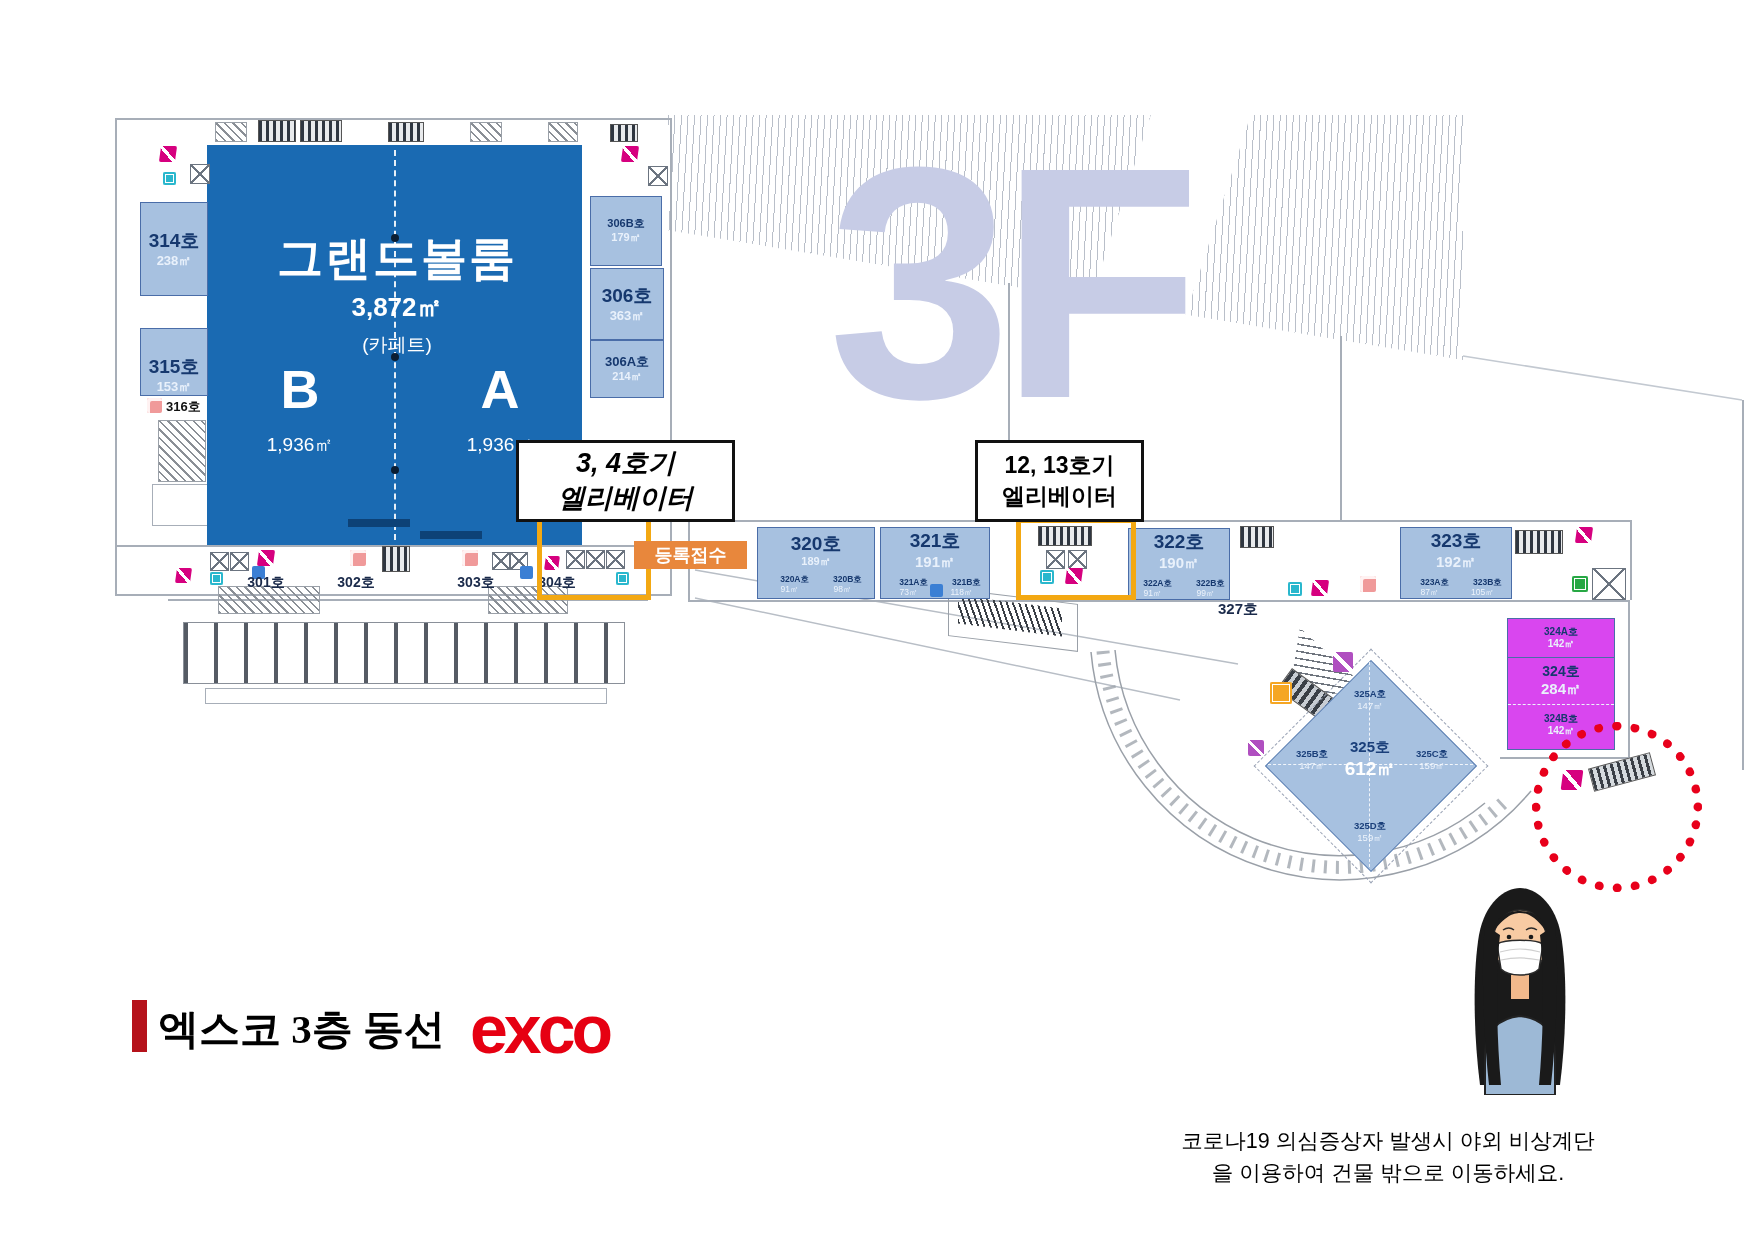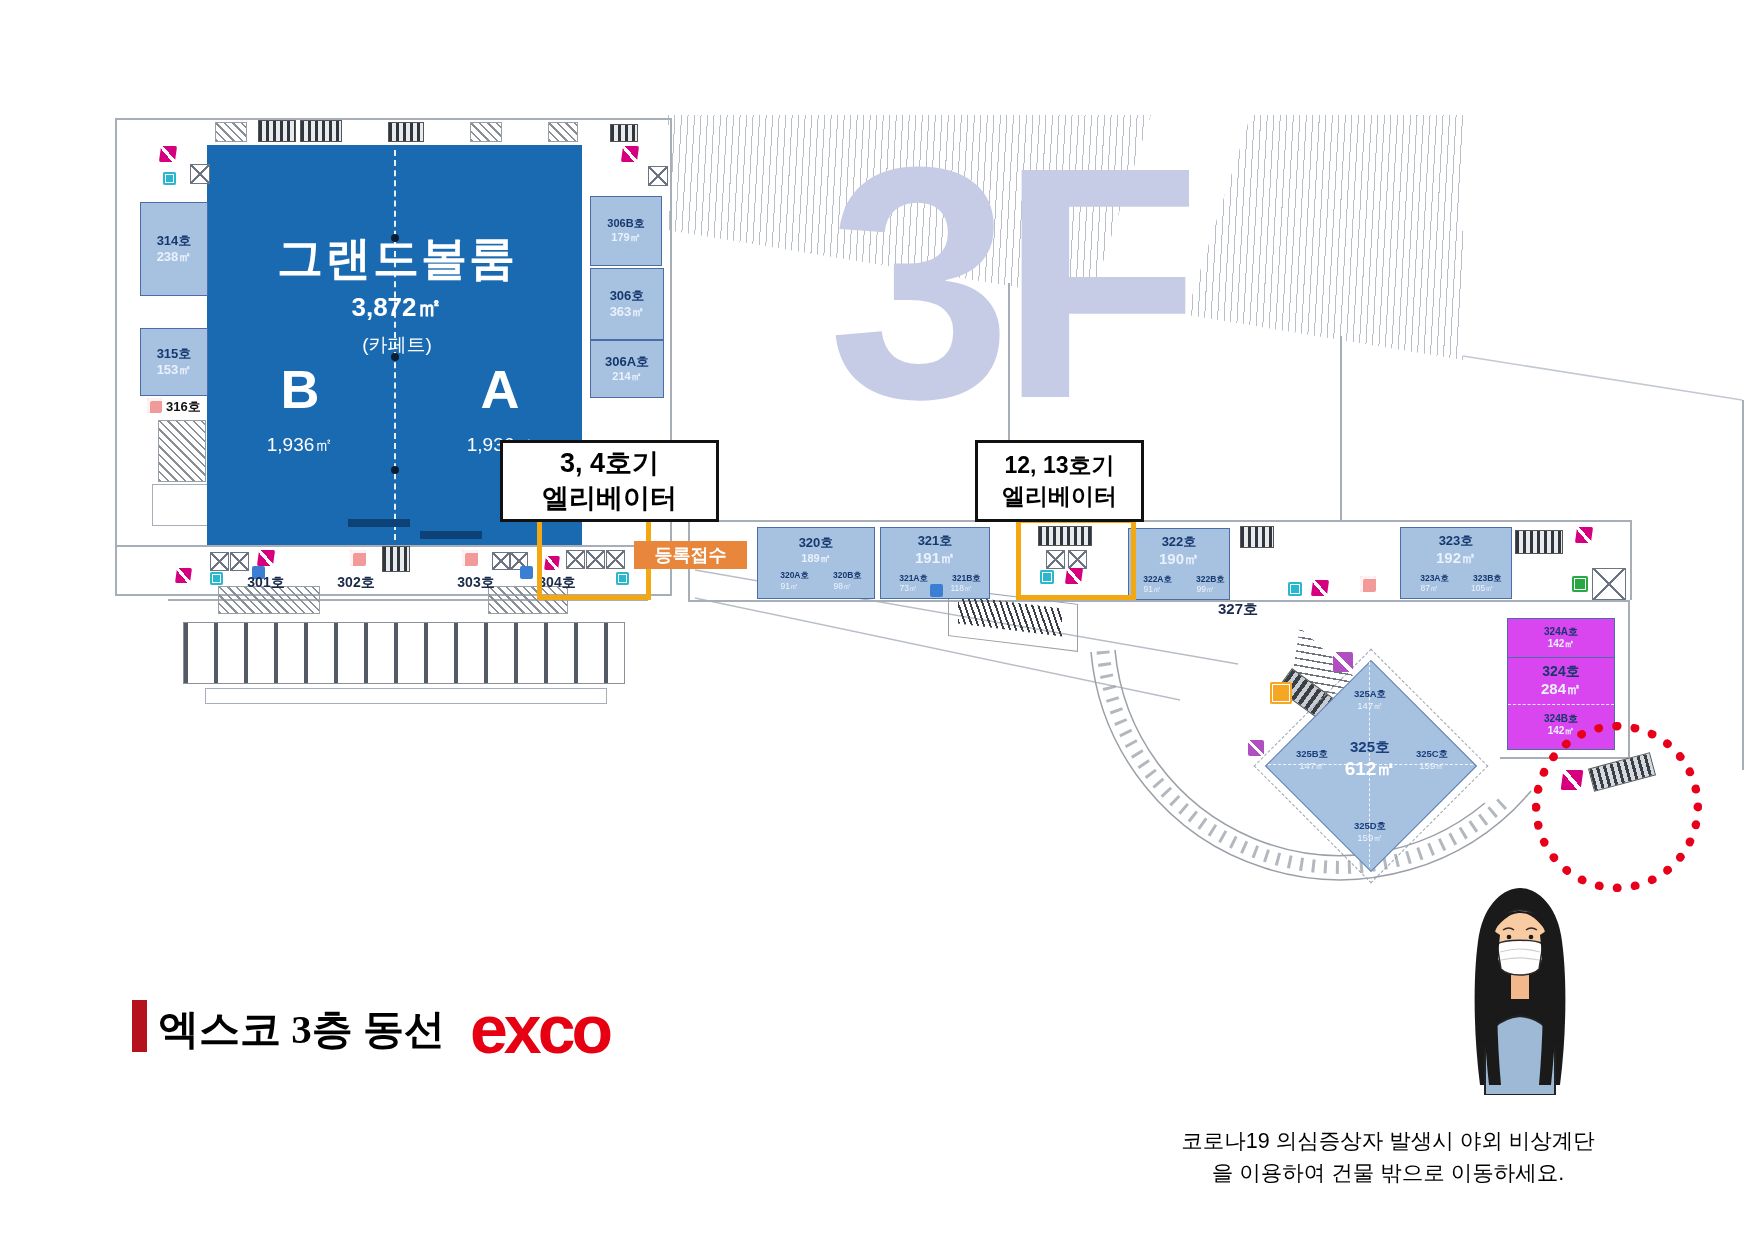--- a/index.html
+++ b/index.html
@@ -15,21 +15,21 @@
   .watermark{position:absolute;left:828px;top:118px;font-size:330px;font-weight:800;
         letter-spacing:-12px;color:#c7cce6;line-height:1;z-index:1;}
   
   .vline{position:absolute;width:2px;background:#a7aeb8;z-index:2;}
   .hline{position:absolute;height:2px;background:#a7aeb8;z-index:2;}
   .outline{position:absolute;border:2px solid #a7aeb8;background:transparent;z-index:2;}
   
   .bigroom{position:absolute;background:#1a6ab2;z-index:3;}
   .room{position:absolute;background:#a7c1e0;border:1.5px solid #4a6da8;z-index:4;
         display:flex;flex-direction:column;align-items:center;justify-content:center;text-align:center;}
-  .rname{color:#16386e;font-weight:bold;font-size:13px;line-height:1.25;}
+  .rname{color:#16386e;font-weight:bold;font-size:19px;line-height:1.25;}
   .rarea{color:#e9f1fb;font-weight:bold;font-size:13px;line-height:1.25;}
   .subrow{display:flex;gap:14px;margin-top:5px;}
   .sub{text-align:center;}
   .sub .sn{color:#16386e;font-weight:bold;font-size:8.5px;line-height:1.2;margin-left:10px;}
   .sub .sa{color:#eef4fc;font-size:8.5px;line-height:1.2;}
   
   .br-title{color:#fff;font-weight:bold;font-size:46px;letter-spacing:2px;}
   .br-area{color:#fff;font-weight:bold;font-size:26px;}
   .br-note{color:#fff;font-size:19px;}
   .br-sec{color:#fff;font-weight:bold;font-size:54px;line-height:1;}
@@ -131,21 +131,21 @@
   <div class="abs br-secarea" style="left:300px;top:432px;transform:translateX(-50%);z-index:5;">1,936㎡</div>
   <div class="abs br-sec" style="left:500px;top:362px;transform:translateX(-50%);z-index:5;">A</div>
   <div class="abs br-secarea" style="left:500px;top:432px;transform:translateX(-50%);z-index:5;">1,936㎡</div>
   <div class="darkbar" style="left:348px;top:519px;width:62px;height:8px;"></div>
   <div class="darkbar" style="left:420px;top:531px;width:62px;height:8px;"></div>
 
   <div class="room" style="left:140px;top:202px;width:66px;height:92px;">
     <div class="rname">314호</div>
     <div class="rarea">238㎡</div>
   </div>
-  <div class="room" style="left:140px;top:328px;width:66px;height:66px;">
+  <div class="room" style="left:140px;top:328px;width:66px;height:66px;justify-content:flex-end;">
     <div class="rname">315호</div>
     <div class="rarea">153㎡</div>
   </div>
   <div class="icn pink" style="left:147px;top:398px;width:15px;height:15px;"></div>
   <div class="roomtag" style="left:166px;top:398px;font-size:13px;color:#111;">316호</div>
   <div class="hatchbox" style="left:158px;top:420px;width:46px;height:60px;"></div>
   <div class="outline" style="left:152px;top:484px;width:58px;height:40px;border-width:1px;"></div>
 
   <div class="room" style="left:590px;top:196px;width:70px;height:68px;">
     <div class="rname" style="font-size:11px;">306B호</div>
@@ -265,21 +265,21 @@
   <div class="xbox" style="left:586px;top:550px;width:17px;height:17px;z-index:8;"></div>
   <div class="xbox" style="left:606px;top:550px;width:17px;height:17px;z-index:8;"></div>
 
   <div class="obox" style="left:1016px;top:518px;width:110px;height:72px;"></div>
   <div class="grill" style="left:1038px;top:526px;width:52px;height:18px;z-index:8;"></div>
   <div class="xbox" style="left:1046px;top:550px;width:17px;height:17px;z-index:8;"></div>
   <div class="xbox" style="left:1068px;top:550px;width:17px;height:17px;z-index:8;"></div>
   <div class="icn stairs" style="left:1040px;top:570px;width:14px;height:14px;z-index:8;"></div>
   <div class="icn esc" style="left:1066px;top:568px;width:16px;height:16px;z-index:8;"></div>
 
-  <div class="callout" style="left:500px;top:440px;width:213px;height:76px;font-size:27px;line-height:1.3;">
+  <div class="callout" style="left:516px;top:440px;width:213px;height:76px;font-size:27px;line-height:1.3;font-style:italic;">
     <span>3, 4호기</span>
     <span>엘리베이터</span>
   </div>
   <div class="callout" style="left:975px;top:440px;width:163px;height:76px;font-size:23px;line-height:1.35;">
     <span>12, 13호기</span>
     <span>엘리베이터</span>
   </div>
 
   <div class="regbox" style="left:634px;top:541px;width:113px;height:28px;">등록접수</div>
 

